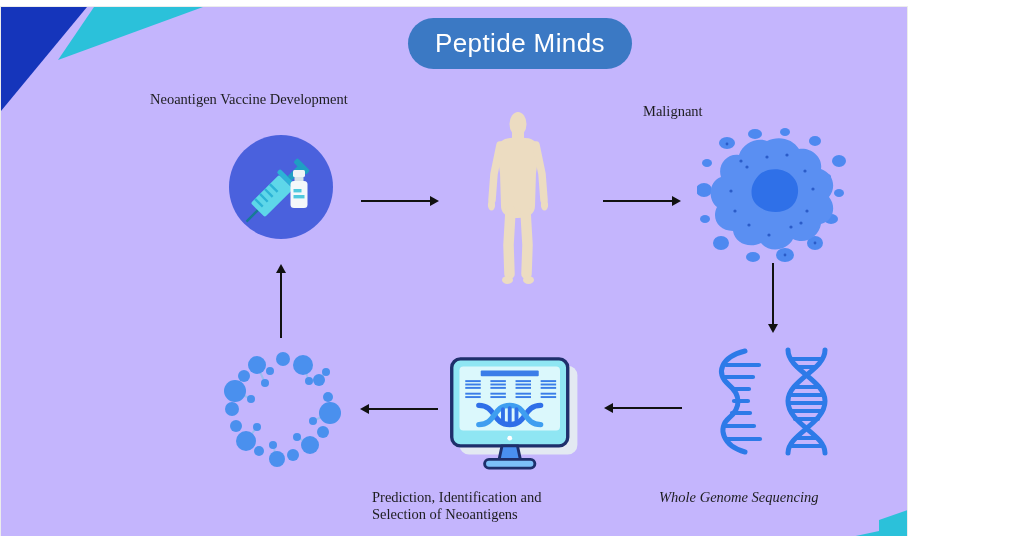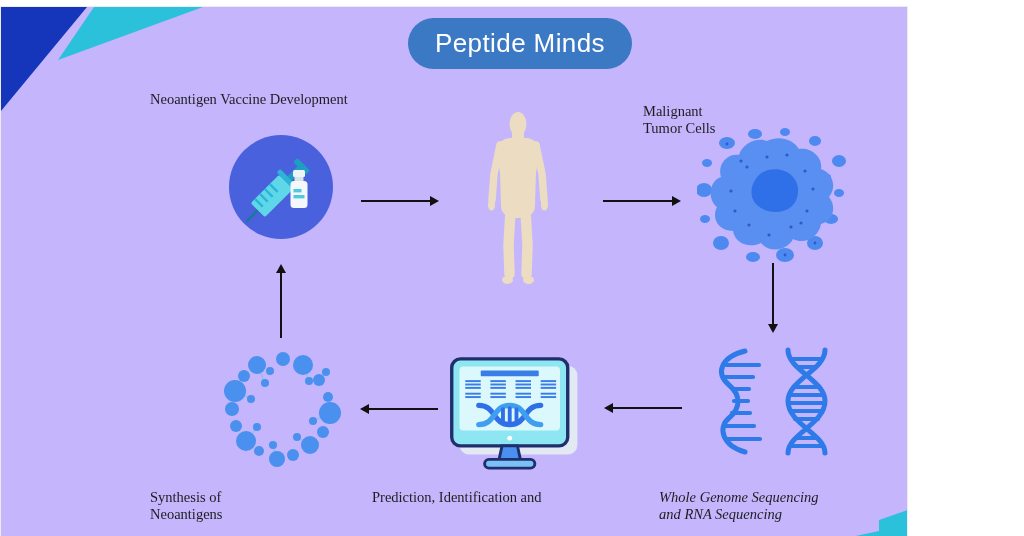--- a/index.html
+++ b/index.html
@@ -95,21 +95,20 @@
       <ellipse cx="63.5" cy="94" rx="3.6" ry="5.5"></ellipse>
       <path d="M29.5,100 L27.5,134 L28.5,163" fill="none" stroke="#ecdcc1" stroke-width="10.5" stroke-linecap="round" stroke-linejoin="round"></path>
       <path d="M44.5,100 L46.5,134 L45.5,163" fill="none" stroke="#ecdcc1" stroke-width="10.5" stroke-linecap="round" stroke-linejoin="round"></path>
       <ellipse cx="26.5" cy="169" rx="5.5" ry="4"></ellipse>
       <ellipse cx="47.5" cy="169" rx="5.5" ry="4"></ellipse>
     </g>
   </svg>
 
   <div class="node-label" style="left:642px;top:96px;">
     <span>Malignant</span>
-    <span>Tumor Cells</span>
   </div>
   <svg class="icon" style="left:696px;top:120px;" width="150" height="140" viewBox="0 0 150 140">
     <g fill="#4e89f0">
       <ellipse cx="30" cy="16" rx="8" ry="6"></ellipse>
       <ellipse cx="58" cy="7" rx="7" ry="5"></ellipse>
       <ellipse cx="88" cy="5" rx="5" ry="4"></ellipse>
       <ellipse cx="118" cy="14" rx="6" ry="5"></ellipse>
       <ellipse cx="142" cy="34" rx="7" ry="6"></ellipse>
       <ellipse cx="10" cy="36" rx="5" ry="4"></ellipse>
       <ellipse cx="7" cy="63" rx="8" ry="7"></ellipse>
@@ -162,21 +161,20 @@
       <line x1="87" y1="51" x2="120" y2="51" stroke-width="4.2"></line>
       <line x1="85" y1="59" x2="122" y2="59" stroke-width="4.2"></line>
       <line x1="88" y1="67" x2="119" y2="67" stroke-width="4.2"></line>
       <line x1="92" y1="75" x2="115" y2="75" stroke-width="4.2"></line>
       <line x1="93" y1="94" x2="114" y2="94" stroke-width="4.2"></line>
       <line x1="89" y1="102" x2="118" y2="102" stroke-width="4.2"></line>
     </g>
   </svg>
   <div class="node-label" style="left:658px;top:482px;font-style:italic;">
     <span>Whole Genome Sequencing</span>
-    <span>and RNA Sequencing</span>
   </div>
 
   <svg class="icon" style="left:443px;top:346px;" width="145" height="121" viewBox="0 0 150 125">
     <rect x="16" y="13" width="122" height="92" rx="10" fill="#e3e9f2"></rect>
     <rect x="8" y="6" width="120" height="90" rx="9" fill="#8fe6f3" stroke="#1e2f6b" stroke-width="3.5"></rect>
     <rect x="16" y="14" width="104" height="66" rx="4" fill="#dbf8fc"></rect>
     <rect x="38" y="18" width="60" height="6" rx="1" fill="#3a7de8"></rect>
     <g fill="#3a7de8">
       <rect x="22" y="28" width="16" height="2"></rect>
         <rect x="22" y="31.5" width="16" height="2"></rect>
@@ -205,20 +203,21 @@
       <line x1="61" y1="58" x2="61" y2="70" stroke-width="4"></line>
       <line x1="68" y1="57" x2="68" y2="71" stroke-width="4"></line>
       <line x1="75" y1="58" x2="75" y2="70" stroke-width="4"></line>
     </g>
     <circle cx="68" cy="88" r="2.5" fill="#ffffff"></circle>
     <path d="M60,96 L76,96 L79,110 L57,110 Z" fill="#4a90f0" stroke="#1e2f6b" stroke-width="3"></path>
     <rect x="42" y="110" width="52" height="9" rx="4.5" fill="#7cc0f8" stroke="#1e2f6b" stroke-width="3"></rect>
   </svg>
   <div class="node-label" style="left:371px;top:482px;">
     <span>Prediction, Identification and</span>
+    <span>Selection of Neoantigens</span>
   </div>
 
   <svg class="icon" style="left:212px;top:338px;" width="140" height="135" viewBox="0 0 140 135">
     <g stroke="#9bbdf0" stroke-width="2">
       <line x1="44" y1="20" x2="52" y2="38"></line>
       <line x1="90" y1="20" x2="96" y2="36"></line>
       <line x1="117" y1="68" x2="100" y2="76"></line>
       <line x1="33" y1="96" x2="44" y2="82"></line>
       <line x1="22" y1="46" x2="38" y2="54"></line>
       <line x1="97" y1="100" x2="84" y2="92"></line>
@@ -246,24 +245,20 @@
       <circle cx="57" cy="26" r="4"></circle>
       <circle cx="52" cy="38" r="4"></circle>
       <circle cx="96" cy="36" r="4"></circle>
       <circle cx="100" cy="76" r="4"></circle>
       <circle cx="44" cy="82" r="4"></circle>
       <circle cx="38" cy="54" r="4"></circle>
       <circle cx="84" cy="92" r="4"></circle>
       <circle cx="60" cy="100" r="4"></circle>
     </g>
   </svg>
-  <div class="node-label" style="left:149px;top:482px;">
-    <span>Synthesis of</span>
-    <span>Neoantigens</span>
-  </div>
 
   <div class="arrow h right" style="left:360px;top:188px;width:78px;">
     <span class="shaft"></span>
     <span class="head"></span>
   </div>
   <div class="arrow h right" style="left:602px;top:188px;width:78px;">
     <span class="shaft"></span>
     <span class="head"></span>
   </div>
   <div class="arrow v down" style="left:766px;top:256px;height:70px;">

